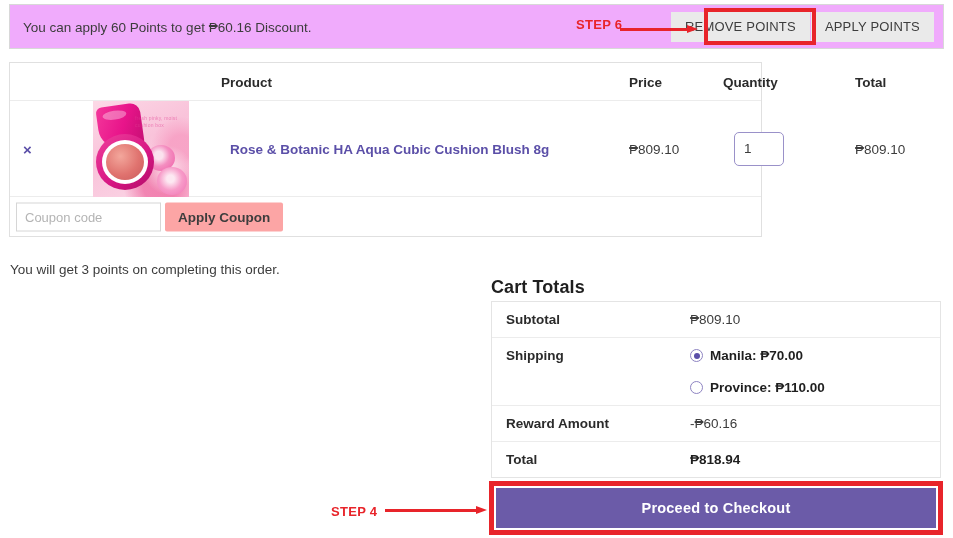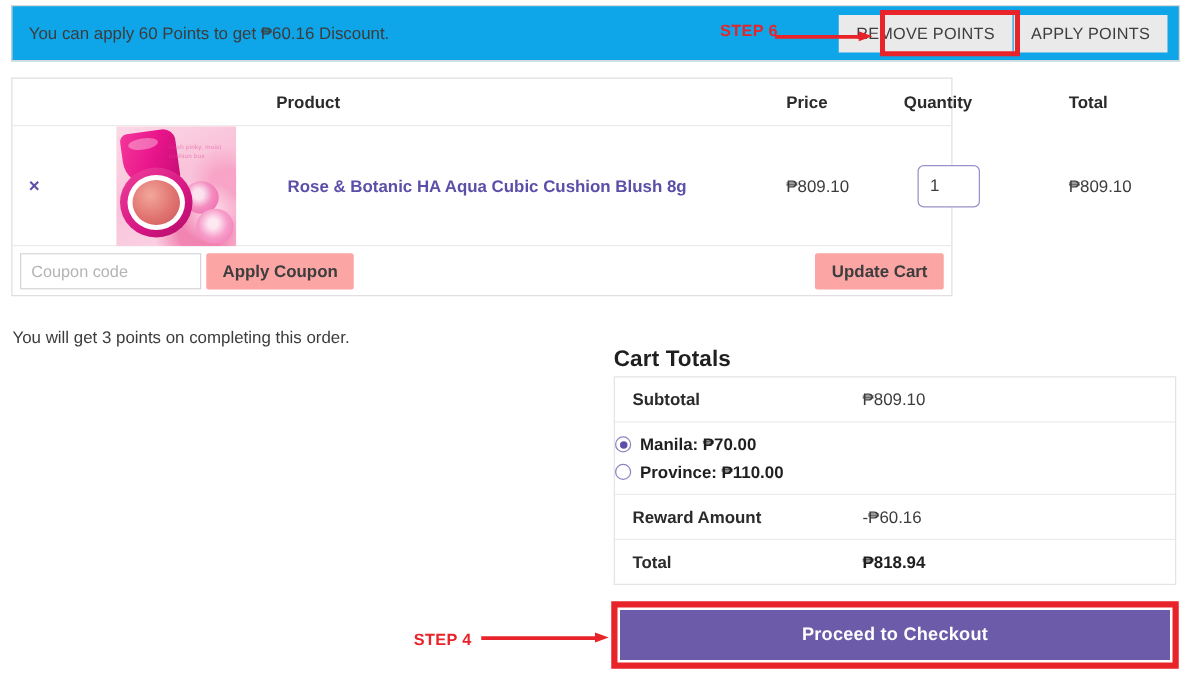--- a/index.html
+++ b/index.html
@@ -11,21 +11,21 @@
     color: #3c3c3c;
     overflow: hidden;
   }
   .page { position: relative; width: 953px; height: 538px; }
 
   
   .points-bar {
     position: absolute; left: 9px; top: 4px;
     width: 935px; height: 45px;
     border: 1px solid #d8d8d8;
-    background: #0ea5e9;
+    background: #f0abfc;
     display: flex; align-items: center;
   }
   .points-msg {
     position: absolute; left: 13px; top: 50%;
     transform: translateY(-50%);
     font-size: 13.5px; color: #3c3c3c; white-space: nowrap;
   }
   .points-btn-group {
     position: absolute; right: 9px; top: 50%;
     transform: translateY(-50%);
@@ -275,21 +275,21 @@
   .tot-value {
     flex: 1;
     padding: 10px 10px 10px 0;
     font-size: 13.5px; color: #3c3c3c;
   }
   .tot-value.bold { font-weight: bold; color: #1f1f1f; }
   .ship-row { min-height: 56px; }
   .ship-opt {
     display: flex; align-items: center;
     font-size: 13.5px; font-weight: bold; color: #1f1f1f;
-    margin-bottom: 7px;
+    margin-bottom: 17px;
     cursor: pointer;
   }
   .ship-opt:last-child { margin-bottom: 0; }
   .radio {
     width: 13px; height: 13px; border-radius: 50%;
     border: 1px solid #8e84c2;
     margin-right: 7px;
     background: #fff;
     position: relative;
     flex: none;
@@ -379,36 +379,36 @@
       <span class="cell-price">₱809.10</span>
 
       <input class="qty-input" type="text" value="1" style="">
 
       <span class="cell-total">₱809.10</span>
     </div>
 
     <div class="cart-actions">
       <input class="coupon-input" type="text" placeholder="Coupon code" style="">
       <button class="btn-grey apply-coupon">Apply Coupon</button>
-      <button class="btn-grey update-cart">Update Cart</button>
     </div>
   </div>
 
   <span class="earn-note">You will get 3 points on completing this order.</span>
 
   <div class="totals-title">Cart Totals</div>
 
   <div class="totals-box">
 
     <div class="tot-row">
       <div class="tot-label">Subtotal</div>
       <div class="tot-value">₱809.10</div>
     </div>
 
     <div class="tot-row ship-row">
+      <div class="tot-label">Shipping</div>
       <div class="tot-value">
         <label class="ship-opt">
           <span class="radio checked"></span>
           <span>Manila: ₱70.00</span>
         </label>
         <label class="ship-opt">
           <span class="radio"></span>
           <span>Province: ₱110.00</span>
         </label>
       </div>

